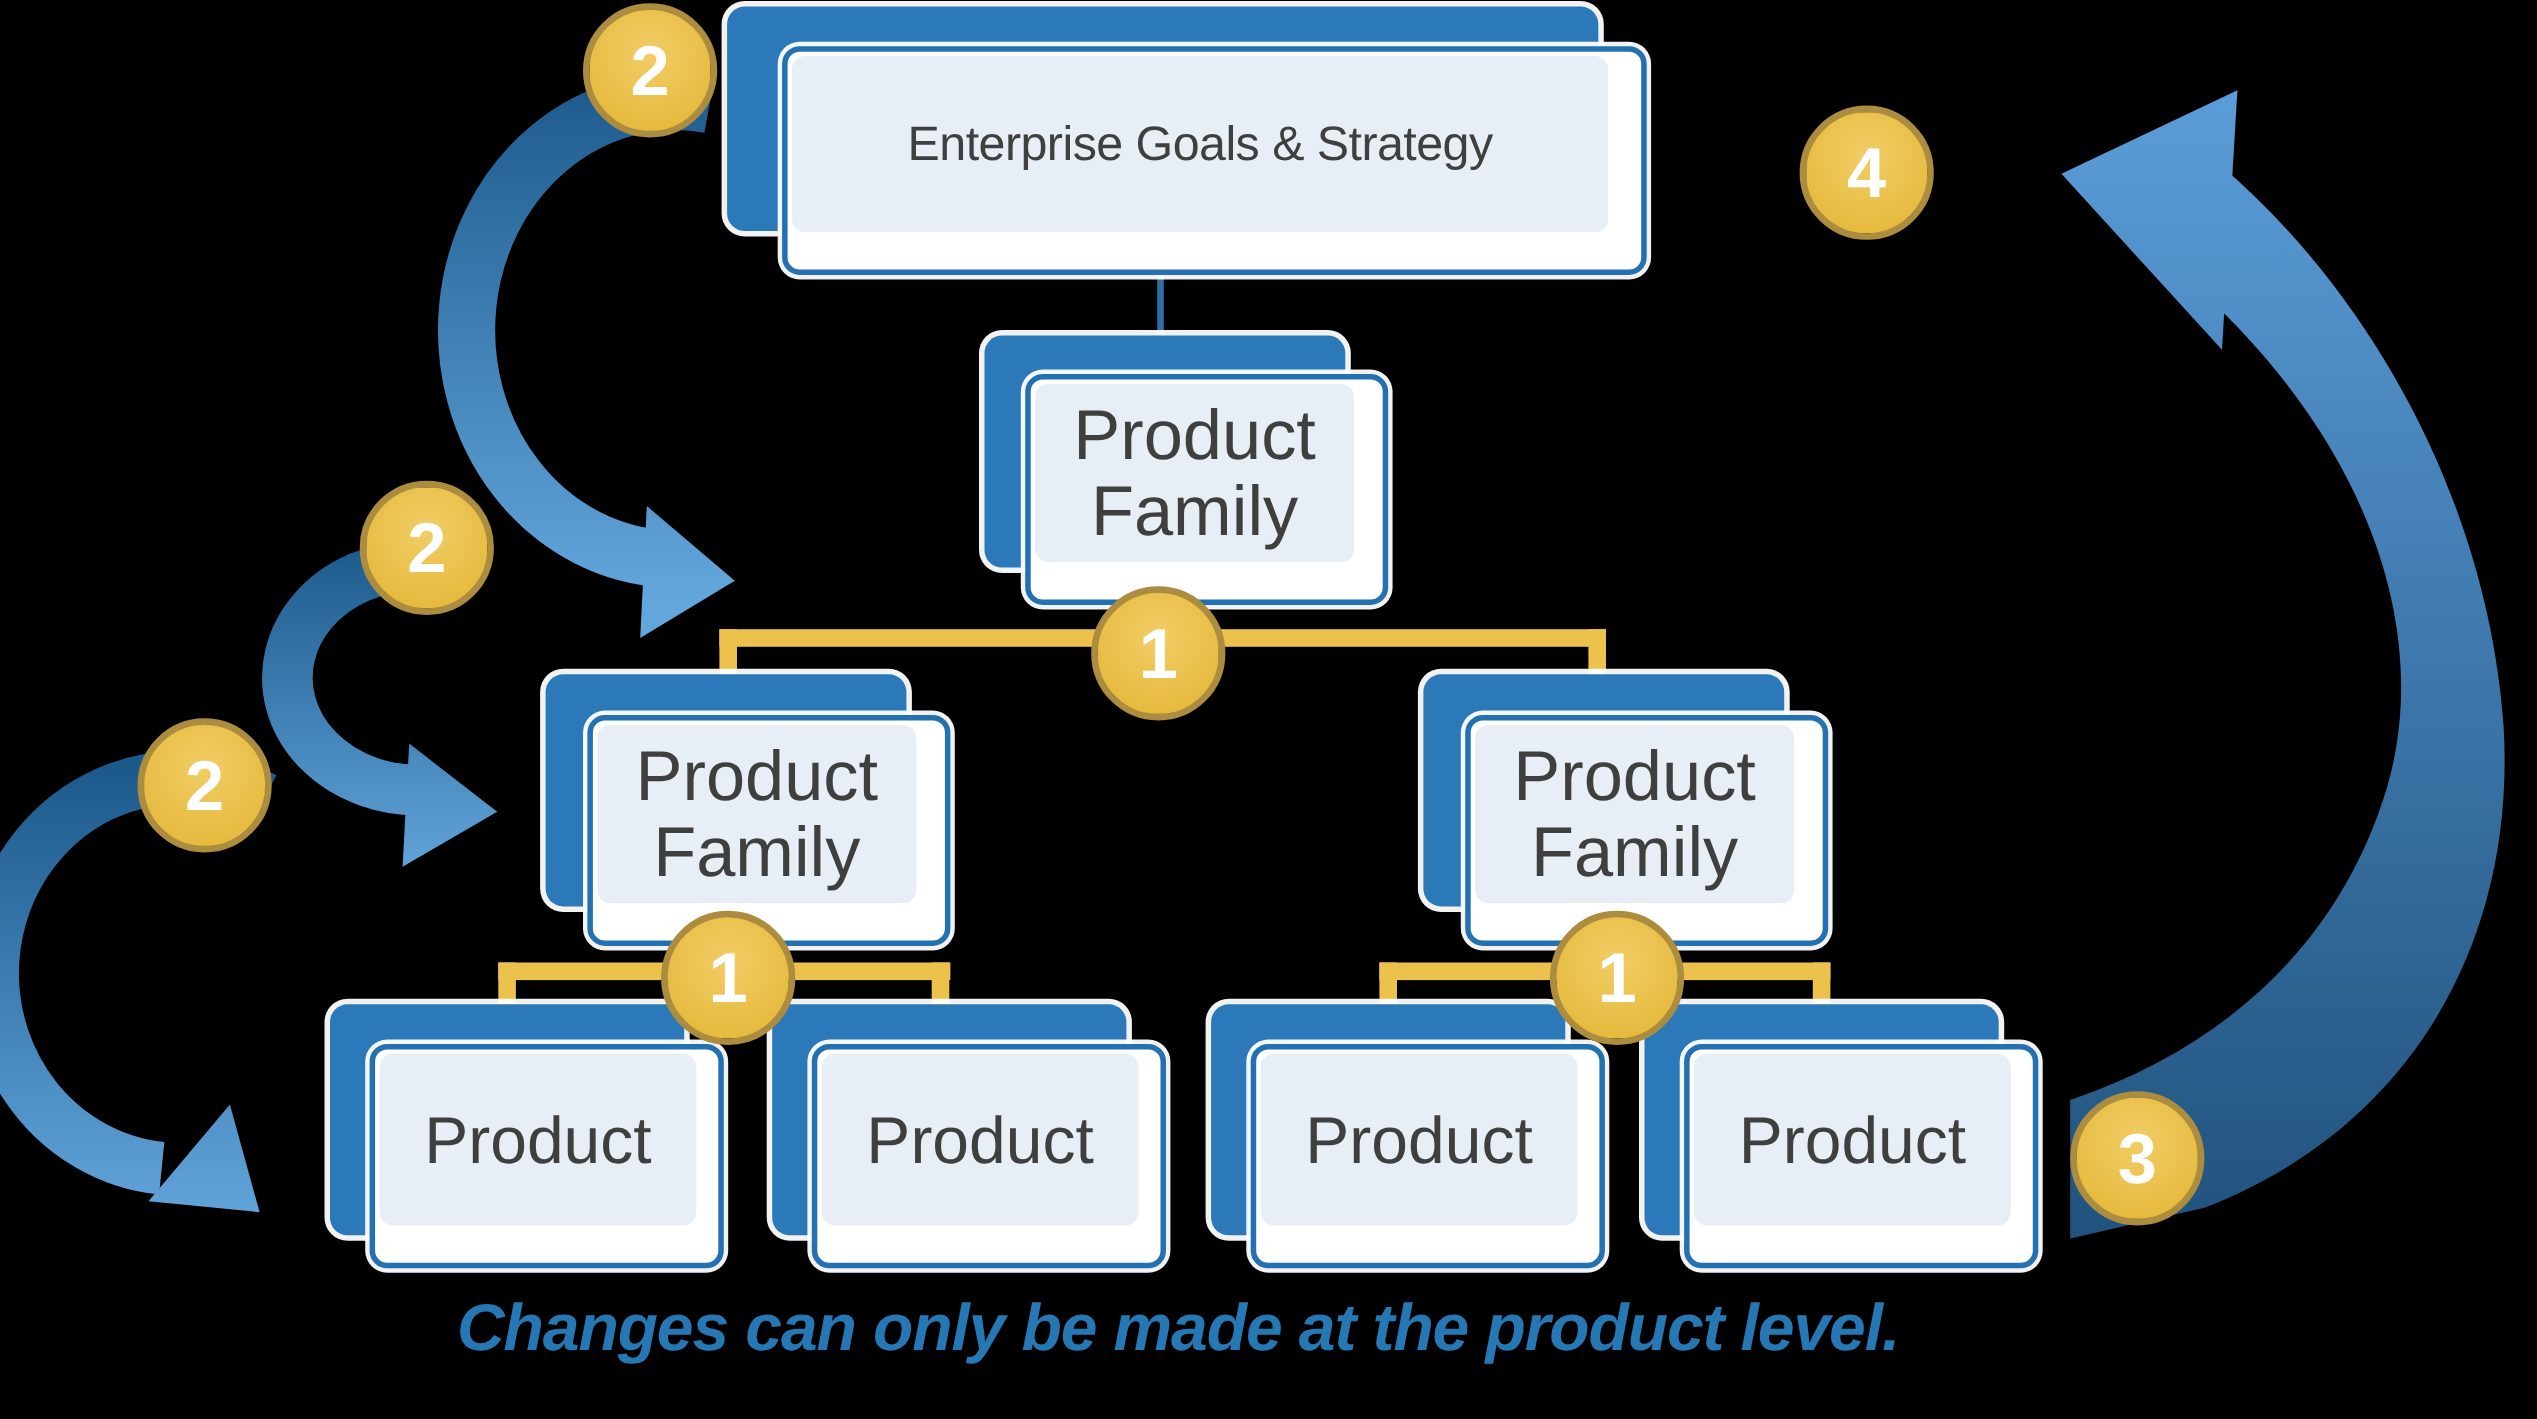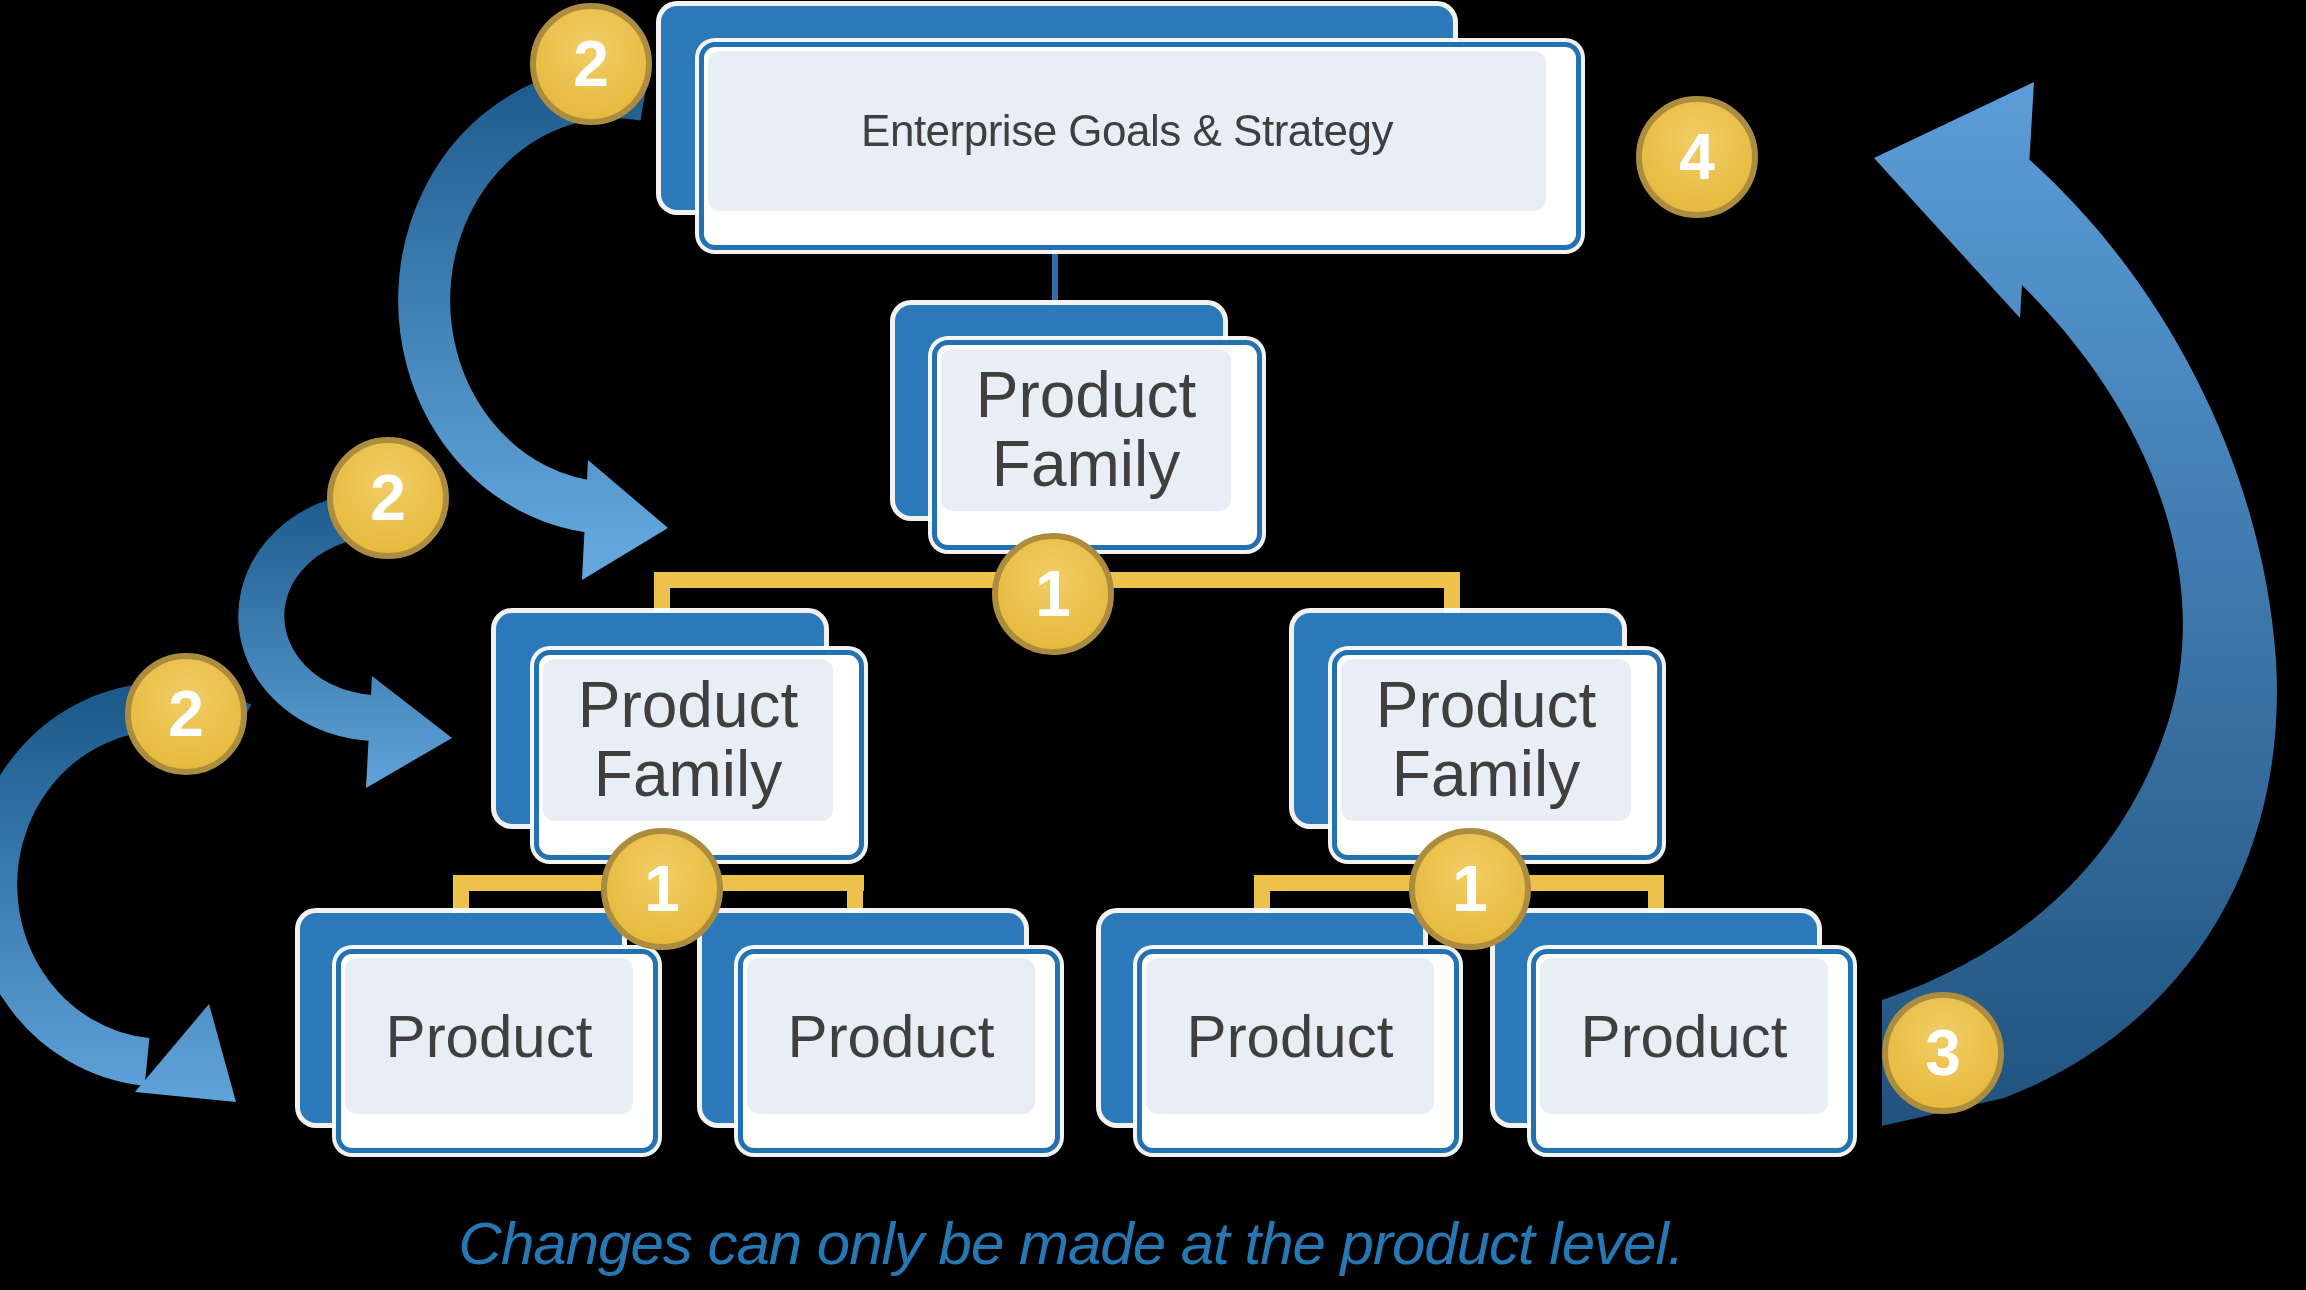--- a/index.html
+++ b/index.html
@@ -35,22 +35,22 @@
   .badge{
     position:absolute;width:122px;height:122px;border-radius:50%;
     background:radial-gradient(circle at 50% 36%,#f1cd66,#e6ba3e 78%);
     border:6px solid #ac8c3e;box-sizing:border-box;
     display:flex;align-items:center;justify-content:center;
     color:#fff;font-size:64px;font-weight:700;z-index:4;
   }
   .badge.under{z-index:2;}
   .caption{
     position:absolute;left:385px;top:1172px;width:1372px;z-index:4;
-    color:#2678b5;font-size:60px;font-weight:400;font-style:italic;
-    letter-spacing:-1px;text-align:center;margin-top:37px;
+    color:#2678b5;font-size:60px;font-weight:700;font-style:italic;
+    letter-spacing:-1px;text-align:center;
   }
 </style>
 </head>
 <body>
 
 <div class="stage">
 
   <svg class="arrows" width="2306" height="1290" viewBox="0 0 2306 1290">
     <defs>
       <linearGradient id="g1" gradientUnits="userSpaceOnUse" x1="0" y1="70" x2="0" y2="545">
@@ -106,21 +106,21 @@
   <div class="gold" style="left:1254px;top:875px;width:410px;height:16px;"></div>
   <div class="gold" style="left:1254px;top:875px;width:16px;height:38px;"></div>
   <div class="gold" style="left:1648px;top:875px;width:16px;height:38px;"></div>
 
   <div class="badge under" style="left:530px;top:3px;">
     <span>2</span>
   </div>
 
   <div class="node" style="left:661px;top:6px;width:829px;height:244px;">
     <div class="back" style="left:0;top:0;width:792px;height:204px;"></div>
-    <div class="front" style="left:38px;top:36px;width:882px;height:208px;">
+    <div class="front" style="left:50px;top:36px;width:786px;height:208px;">
       <div class="panel" style="right:30px;">
         <span class="label-lg">Enterprise Goals &amp; Strategy</span>
       </div>
     </div>
   </div>
 
   <div class="node" style="left:895px;top:305px;width:367px;height:245px;">
     <div class="back" style="left:0;top:0;width:328px;height:211px;"></div>
     <div class="front" style="left:37px;top:35px;width:330px;height:210px;">
       <div class="panel">

